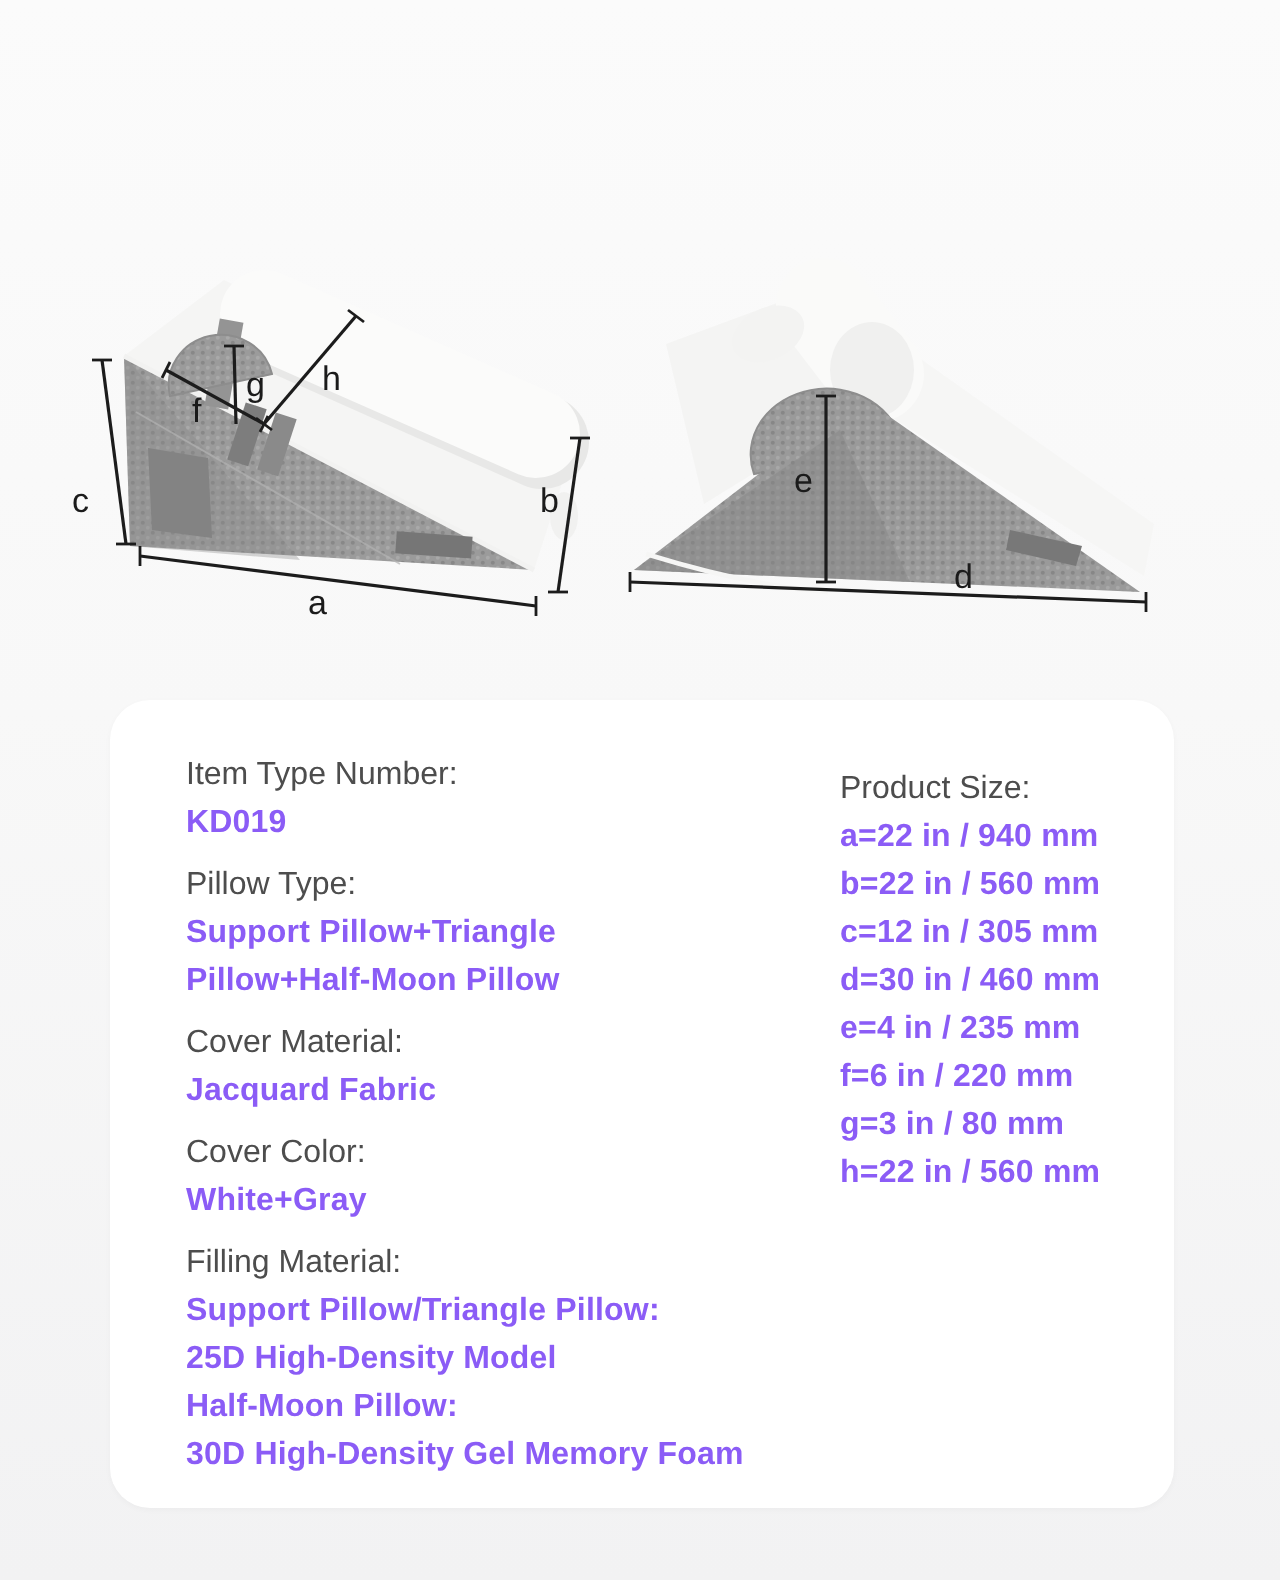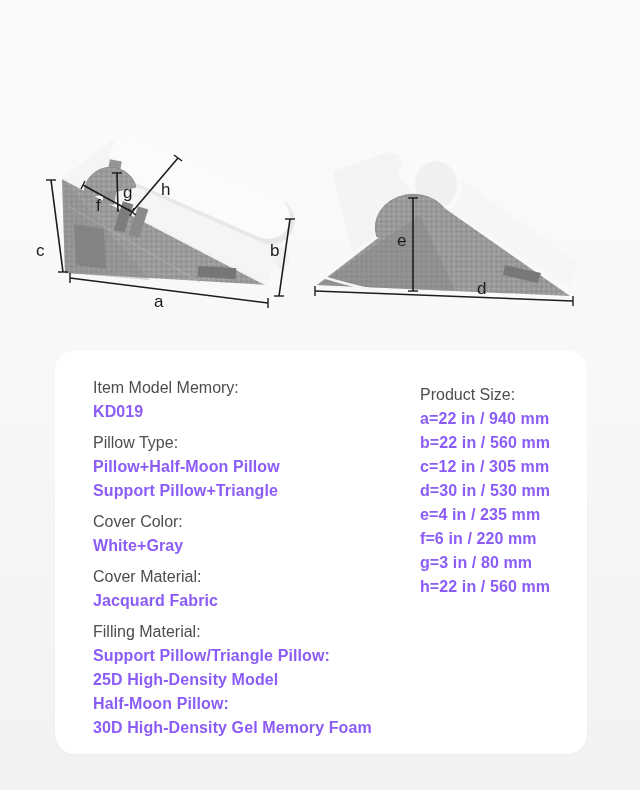--- a/index.html
+++ b/index.html
@@ -129,38 +129,38 @@
     <line class="dim" x1="15" y1="186" x2="273" y2="196"></line>
     <line class="tick" x1="15" y1="181" x2="15" y2="191"></line>
     <line class="tick" x1="273" y1="191" x2="273" y2="201"></line>
     <text class="dimlbl" x="177" y="189">d</text>
   </svg>
 
   <div class="spec-card">
     <div class="col-left">
 
       <div class="spec-group">
-        <div class="spec-label">Item Model Memory:</div>
+        <div class="spec-label">Item Type Number:</div>
         <div class="spec-value">KD019</div>
       </div>
 
       <div class="spec-group">
         <div class="spec-label">Pillow Type:</div>
+        <div class="spec-value">Support Pillow+Triangle</div>
         <div class="spec-value">Pillow+Half-Moon Pillow</div>
-        <div class="spec-value">Support Pillow+Triangle</div>
+      </div>
+
+      <div class="spec-group">
+        <div class="spec-label">Cover Material:</div>
+        <div class="spec-value">Jacquard Fabric</div>
       </div>
 
       <div class="spec-group">
         <div class="spec-label">Cover Color:</div>
         <div class="spec-value">White+Gray</div>
-      </div>
-
-      <div class="spec-group">
-        <div class="spec-label">Cover Material:</div>
-        <div class="spec-value">Jacquard Fabric</div>
       </div>
 
       <div class="spec-group">
         <div class="spec-label">Filling Material:</div>
         <div class="spec-value">Support Pillow/Triangle Pillow:</div>
         <div class="spec-value">25D High-Density Model</div>
         <div class="spec-value">Half-Moon Pillow:</div>
         <div class="spec-value">30D High-Density Gel Memory Foam</div>
       </div>
 
@@ -168,21 +168,21 @@
     <div class="col-right">
 
       <div class="spec-group">
       </div>
 
       <div class="spec-group">
         <div class="spec-label">Product Size:</div>
         <div class="spec-value">a=22 in / 940 mm</div>
         <div class="spec-value">b=22 in / 560 mm</div>
         <div class="spec-value">c=12 in / 305 mm</div>
-        <div class="spec-value">d=30 in / 530 mm</div>
+        <div class="spec-value">d=30 in / 460 mm</div>
         <div class="spec-value">e=4 in / 235 mm</div>
         <div class="spec-value">f=6 in / 220 mm</div>
         <div class="spec-value">g=3 in / 80 mm</div>
         <div class="spec-value">h=22 in / 560 mm</div>
       </div>
 
     </div>
   </div>
 
 </div>

